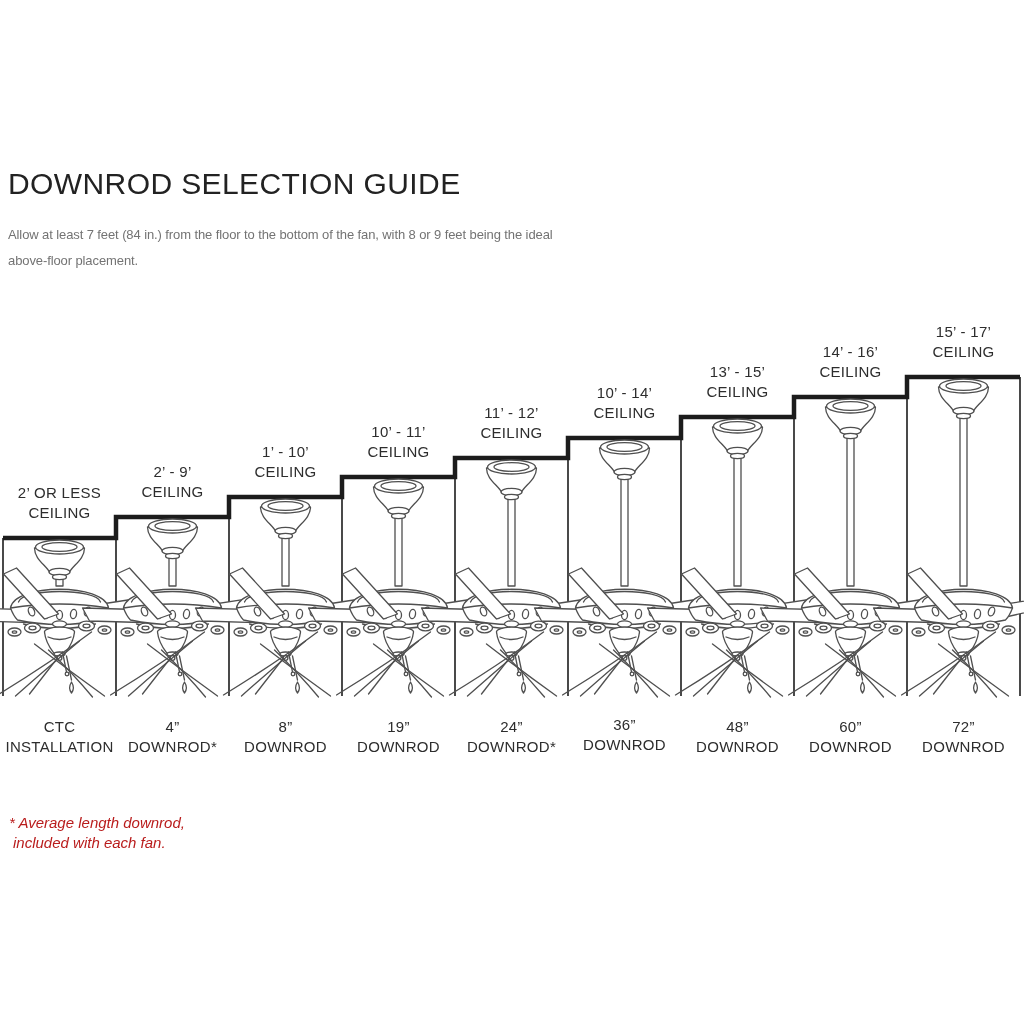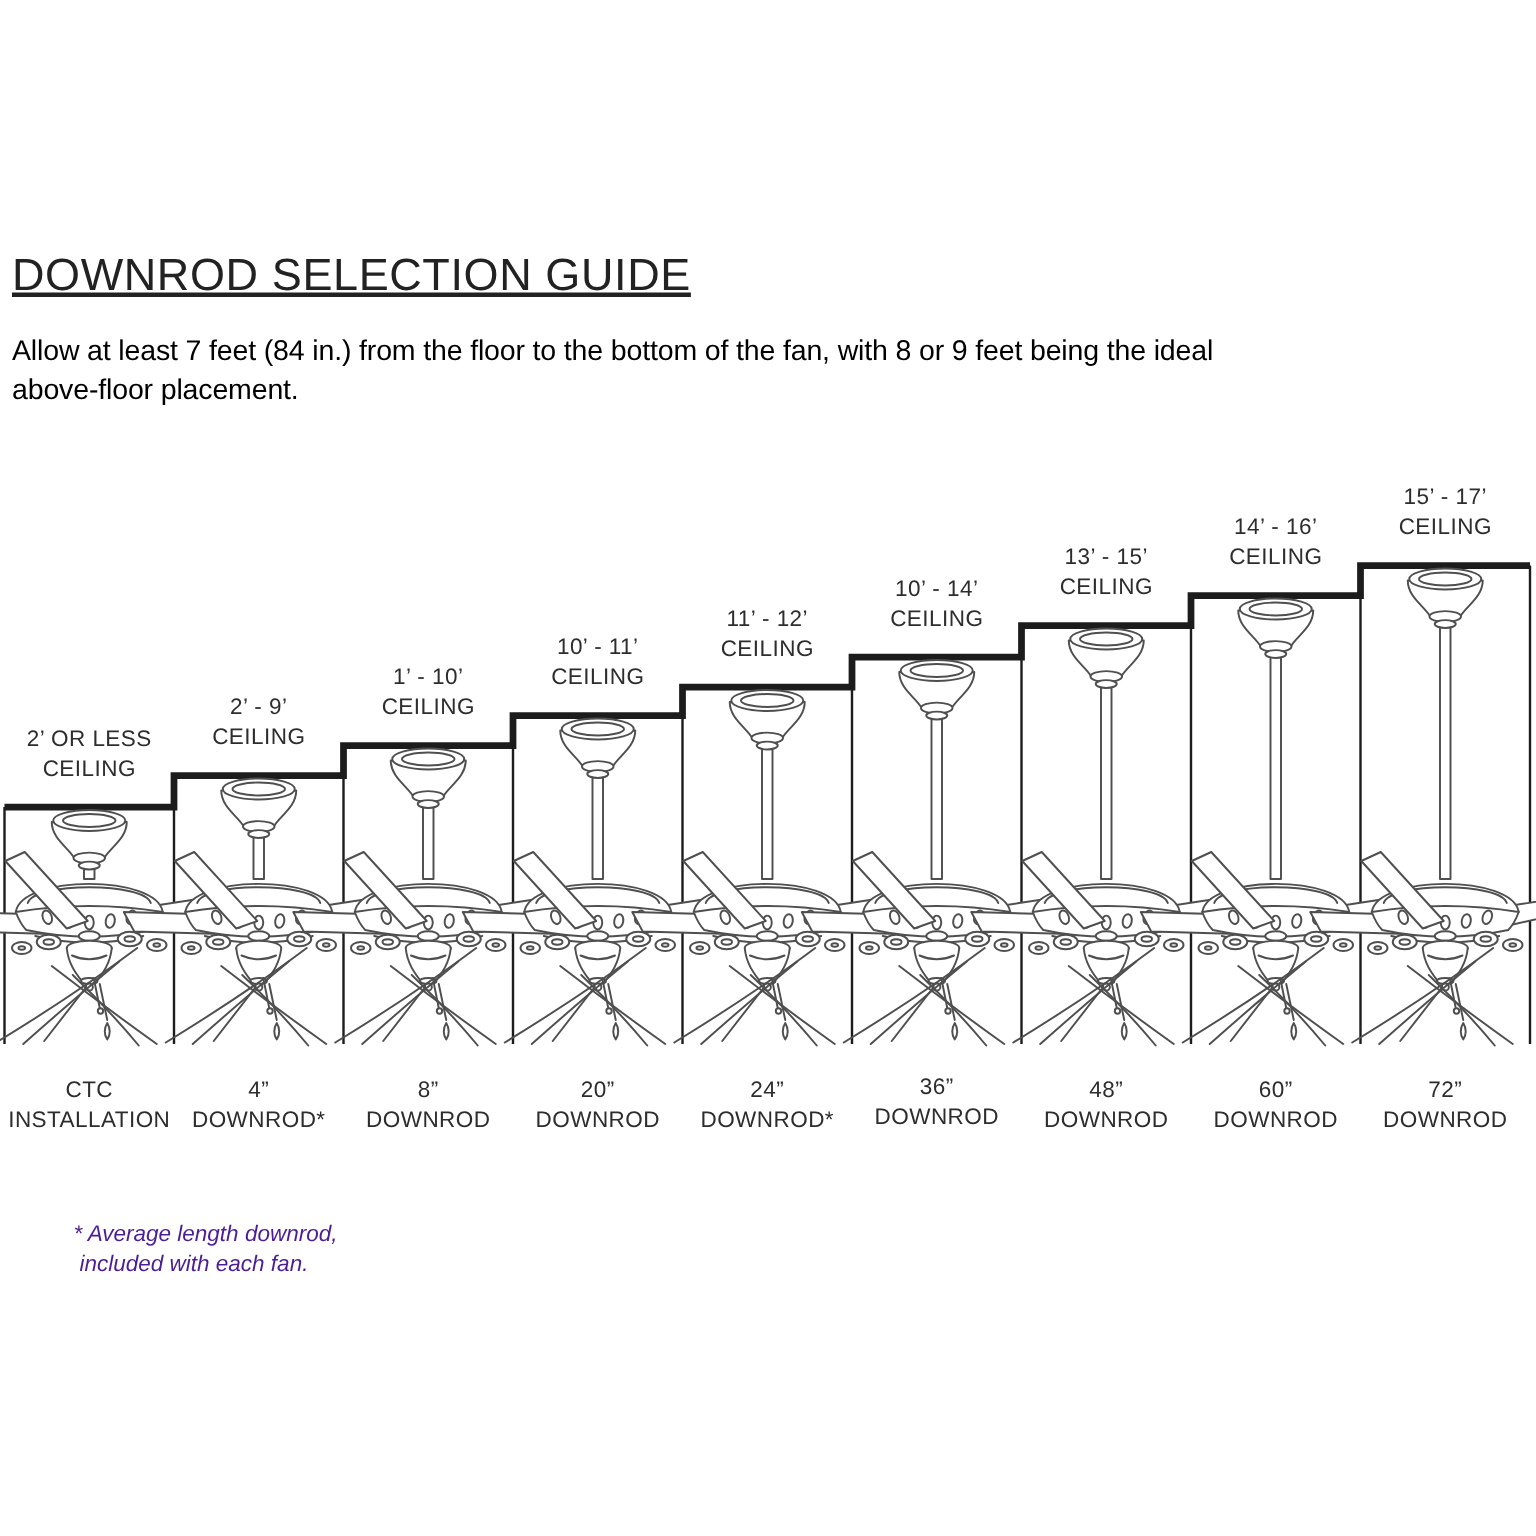--- a/index.html
+++ b/index.html
@@ -4,37 +4,36 @@
 <style>
   html,body{margin:0;padding:0;background:#ffffff;}
   .page{
     position:relative;width:1024px;height:1024px;background:#ffffff;
     font-family:"Liberation Sans",sans-serif;overflow:hidden;
   }
   .title{
     position:absolute;left:8px;top:169px;margin:0;
     font-size:30px;line-height:30px;font-weight:400;letter-spacing:0.4px;color:#222222;
     white-space:nowrap;
-    text-decoration:underline;
   }
   .intro{
     position:absolute;left:8px;top:222px;margin:0;
-    font-size:19px;line-height:26px;letter-spacing:-0.1px;color:#000000;
+    font-size:13px;line-height:26px;letter-spacing:-0.1px;color:#737373;
     white-space:nowrap;
   }
   .diagram{position:absolute;left:0;top:0;width:1024px;height:1024px;}
   .diagram svg{position:absolute;left:0;top:0;}
   .clabel,.dlabel{
     position:absolute;width:150px;text-align:center;
     font-size:15px;line-height:20px;letter-spacing:0.3px;color:#2d2d2d;
     white-space:nowrap;
   }
   .footnote{
     position:absolute;left:9px;top:813px;
-    font-size:15px;line-height:20px;font-style:italic;color:#4c1d95;margin-left:40px;
+    font-size:15px;line-height:20px;font-style:italic;color:#b91c1c;
   }
   .footnote .fn2{padding-left:4px;font-style:italic;}
 </style>
 </head>
 <body>
 
 <div class="page">
 
   <h1 class="title">DOWNROD SELECTION GUIDE</h1>
 
@@ -443,21 +442,21 @@
           <path d="M 975.5 682 C 973.3 685.5 973.3 690 975.5 693 C 977.7 690 977.7 685.5 975.5 682 Z" fill="#ffffff"></path>
         </g>
       </svg>
       <div class="clabel" style="left:-15.5px;top:483px"><span>2’ OR LESS</span><br><span>CEILING</span></div>
       <div class="dlabel" style="left:-15.5px;top:717px"><span>CTC</span><br><span>INSTALLATION</span></div>
       <div class="clabel" style="left:97.5px;top:462px"><span>2’ - 9’</span><br><span>CEILING</span></div>
       <div class="dlabel" style="left:97.5px;top:717px"><span>4”</span><br><span>DOWNROD*</span></div>
       <div class="clabel" style="left:210.5px;top:442px"><span>1’ - 10’</span><br><span>CEILING</span></div>
       <div class="dlabel" style="left:210.5px;top:717px"><span>8”</span><br><span>DOWNROD</span></div>
       <div class="clabel" style="left:323.5px;top:422px"><span>10’ - 11’</span><br><span>CEILING</span></div>
-      <div class="dlabel" style="left:323.5px;top:717px"><span>20”</span><br><span>DOWNROD</span></div>
+      <div class="dlabel" style="left:323.5px;top:717px"><span>19”</span><br><span>DOWNROD</span></div>
       <div class="clabel" style="left:436.5px;top:403px"><span>11’ - 12’</span><br><span>CEILING</span></div>
       <div class="dlabel" style="left:436.5px;top:717px"><span>24”</span><br><span>DOWNROD*</span></div>
       <div class="clabel" style="left:549.5px;top:383px"><span>10’ - 14’</span><br><span>CEILING</span></div>
       <div class="dlabel" style="left:549.5px;top:715px"><span>36”</span><br><span>DOWNROD</span></div>
       <div class="clabel" style="left:662.5px;top:362px"><span>13’ - 15’</span><br><span>CEILING</span></div>
       <div class="dlabel" style="left:662.5px;top:717px"><span>48”</span><br><span>DOWNROD</span></div>
       <div class="clabel" style="left:775.5px;top:342px"><span>14’ - 16’</span><br><span>CEILING</span></div>
       <div class="dlabel" style="left:775.5px;top:717px"><span>60”</span><br><span>DOWNROD</span></div>
       <div class="clabel" style="left:888.5px;top:322px"><span>15’ - 17’</span><br><span>CEILING</span></div>
       <div class="dlabel" style="left:888.5px;top:717px"><span>72”</span><br><span>DOWNROD</span></div>

